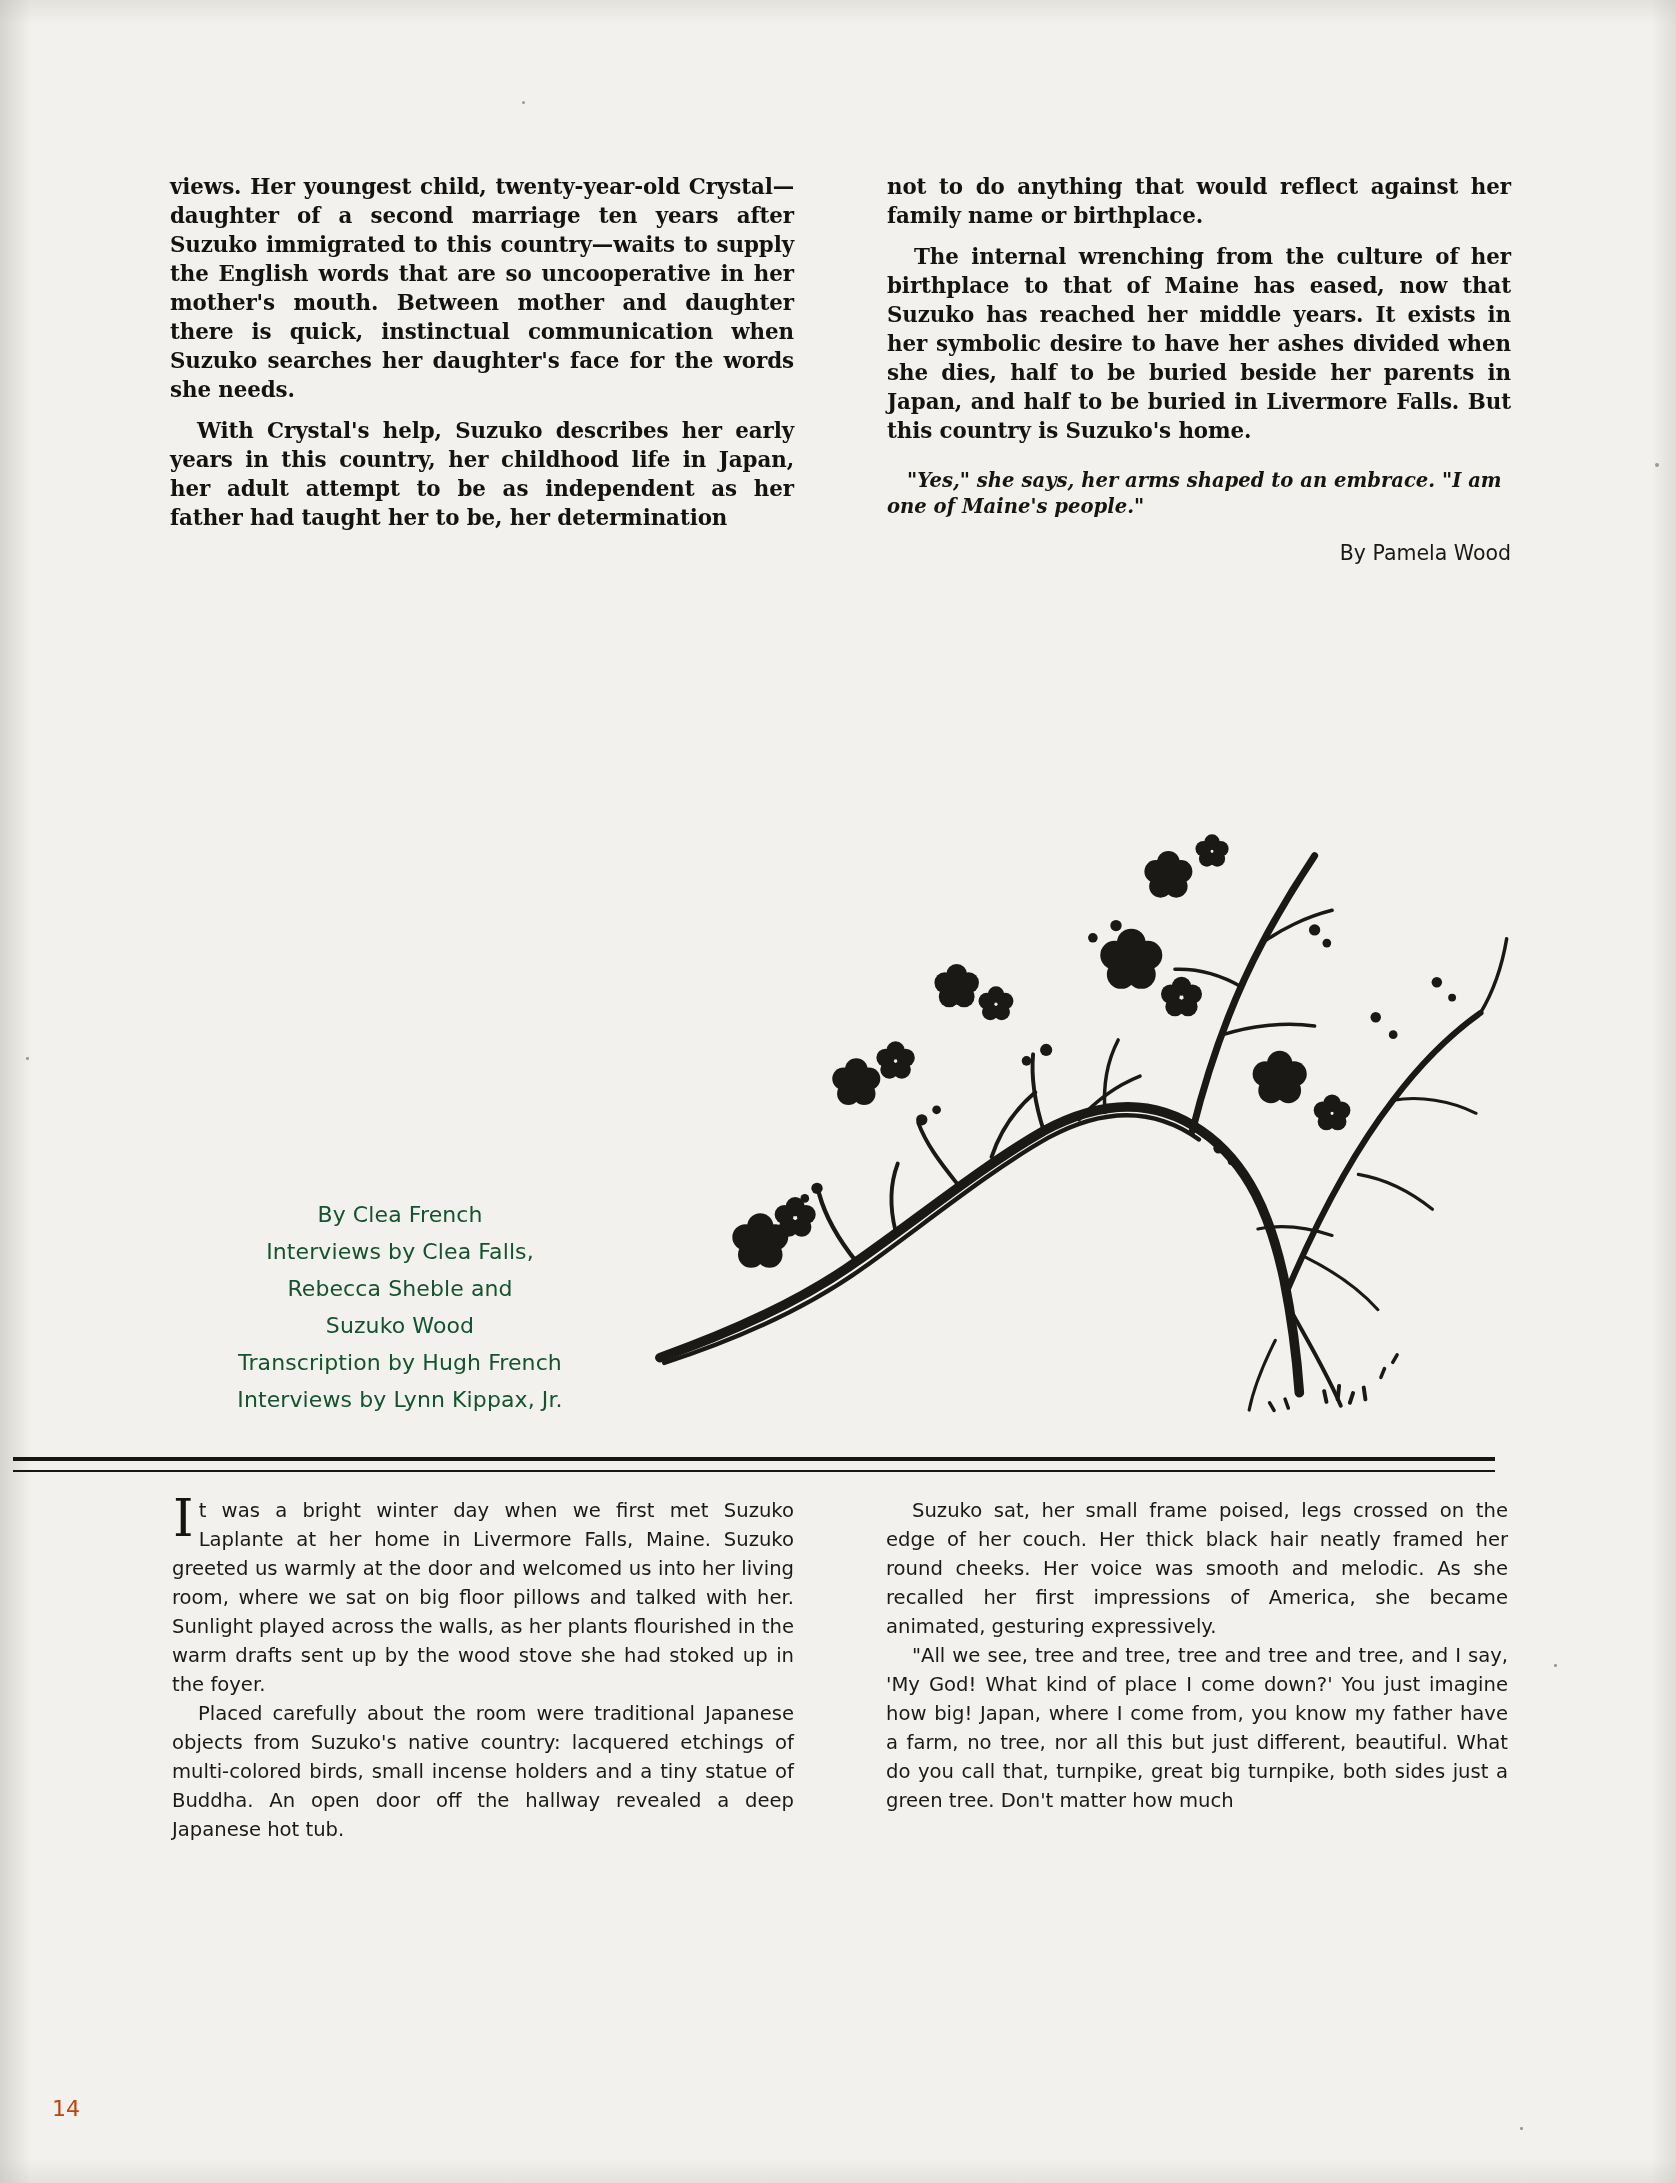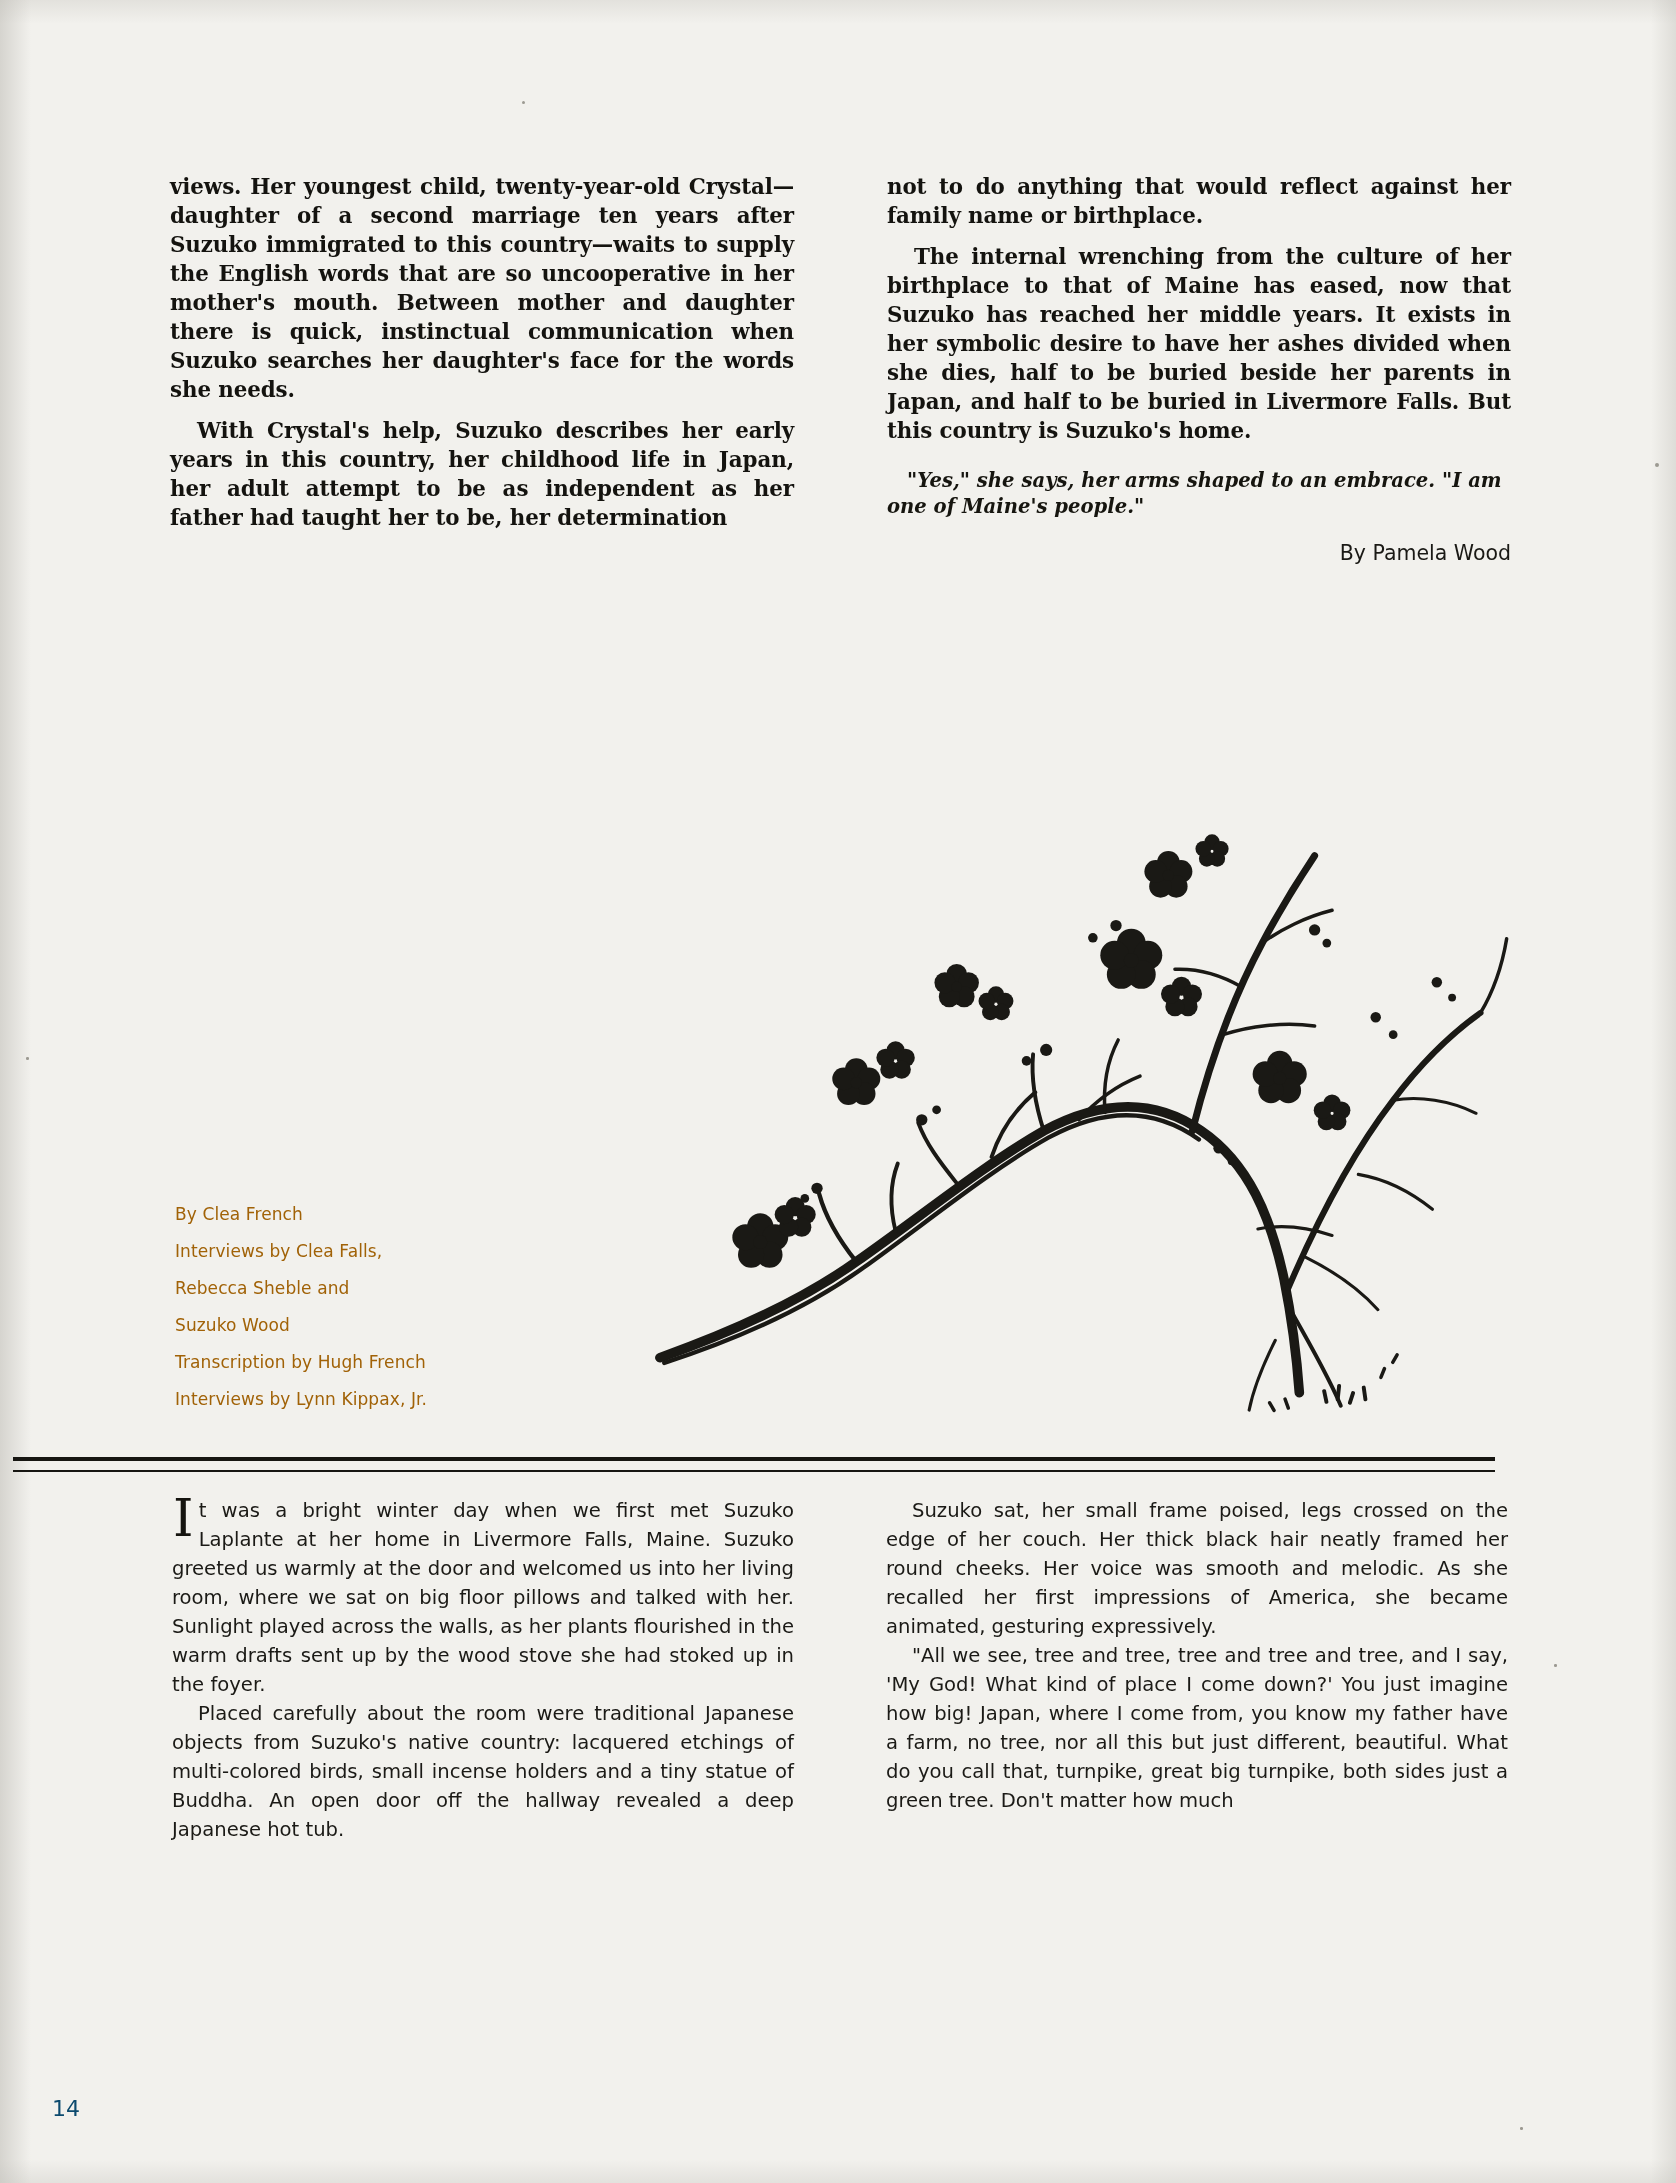--- a/index.html
+++ b/index.html
@@ -92,24 +92,25 @@
     line-height: 26px;
     color: #1a1915;
   }
 
   
   .credits {
     position: absolute;
     left: 175px;
     top: 1196px;
     width: 450px;
-    font-family: "DejaVu Sans", sans-serif;
-    font-size: 17px;
+    text-align: center;
+    font-family: "DejaVu Sans", sans-serif;
+    font-size: 22px;
     line-height: 37px;
-    color: #a16207;
+    color: #14532d;
     letter-spacing: 0.1px;
   }
   .credits div { white-space: nowrap; }
 
   
   .illus {
     position: absolute;
     left: 651px;
     top: 799px;
     width: 882px;
@@ -161,21 +162,21 @@
     color: #15140f;
   }
 
   
   .page-num {
     position: absolute;
     left: 52px;
     top: 2096px;
     font-family: "DejaVu Sans", sans-serif;
     font-size: 22px;
-    color: #0c4a6e;
+    color: #c2410c;
   }
 
   
   .speck { position: absolute; background: #9c9a92; border-radius: 50%; }
 </style>
 </head>
 <body>
 
 <div id="page"></div>
 

